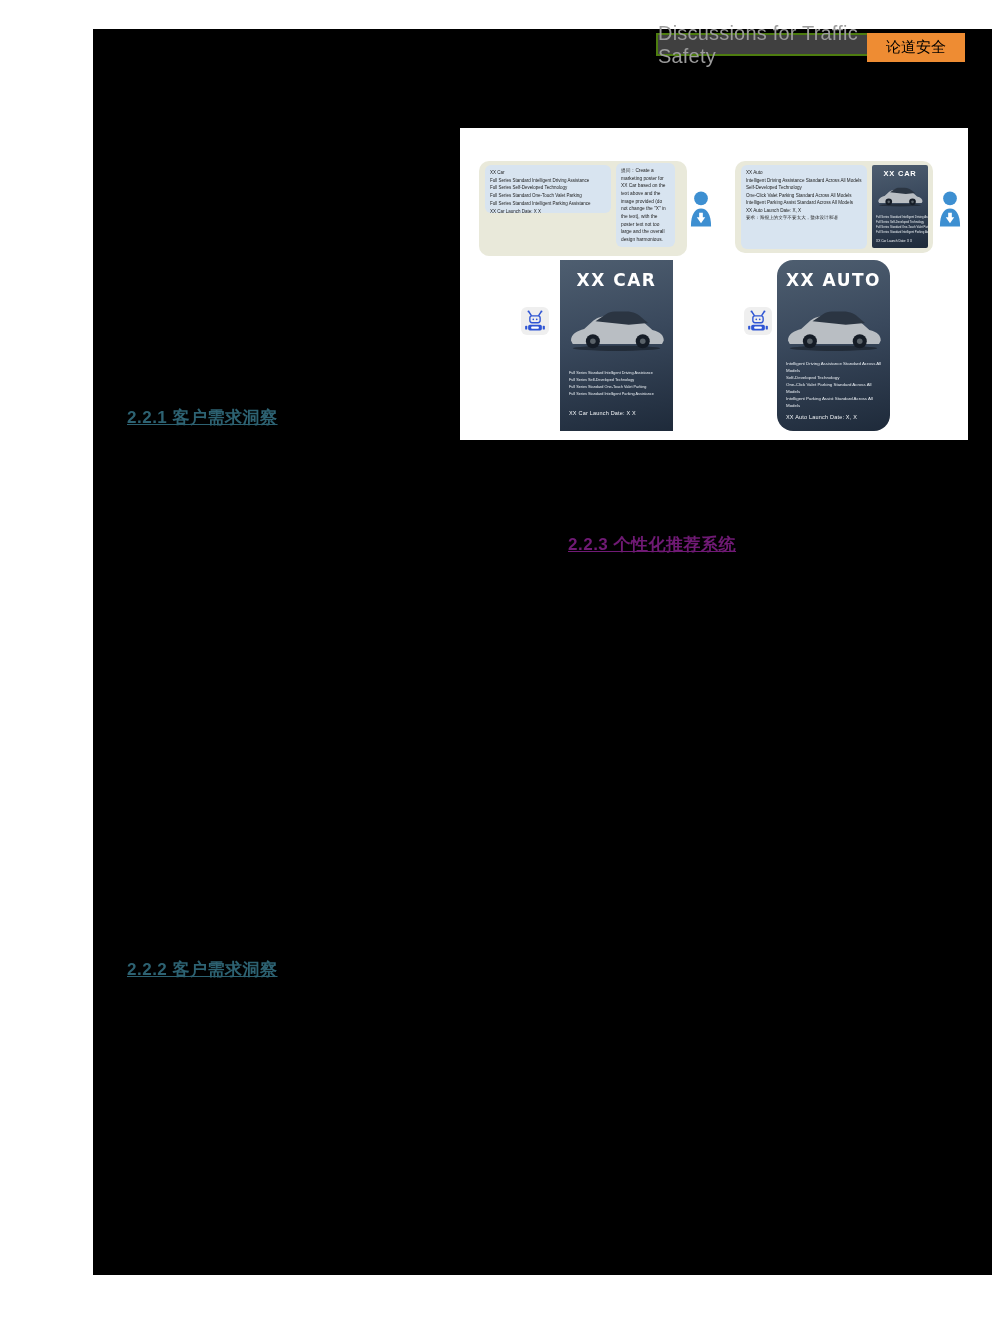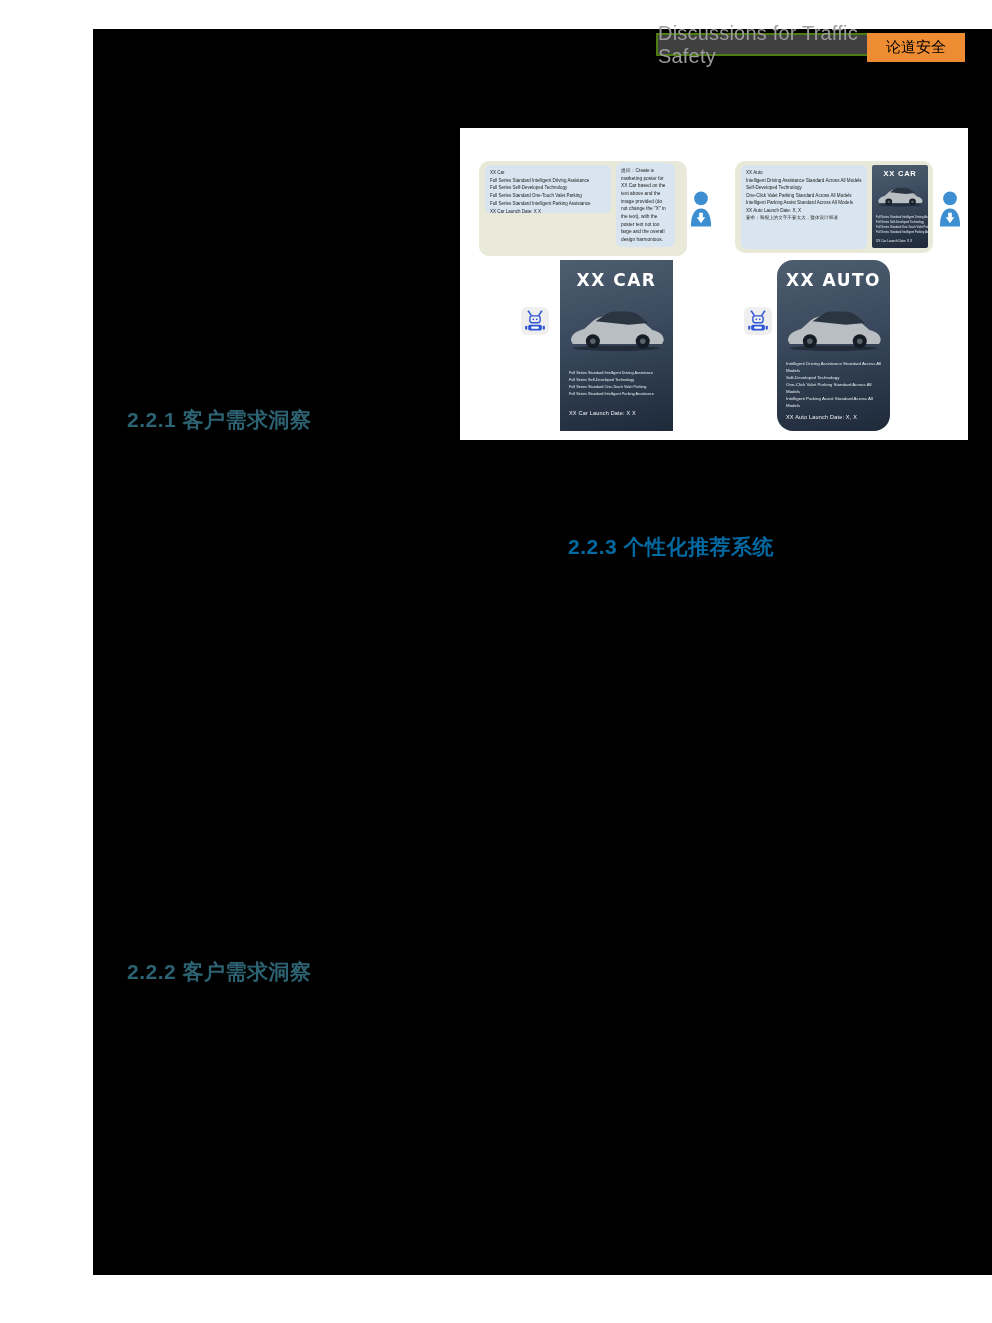--- a/index.html
+++ b/index.html
@@ -17,21 +17,21 @@
     border:2px solid #4d7c0f;color:#9c9c9c;font-size:20px;
     display:flex;align-items:center;justify-content:center;letter-spacing:0.2px;
     background:#404040;box-sizing:border-box;
   }
   .journal-badge{
     position:absolute;left:867px;top:33px;width:98px;height:29px;
     color:#000000;font-size:15px;display:flex;align-items:center;justify-content:center;
   }
   
   .sec-heading{
-    position:absolute;font-size:21px;font-weight:bold;letter-spacing:0.5px;
+    position:absolute;font-size:17px;font-weight:bold;letter-spacing:0.5px;text-decoration:underline;
   }
   .h221{left:127px;top:406px;}
   .h223{left:568px;top:533px;}
   .h222{left:127px;top:958px;}
   
   .figure-panel{
     position:absolute;left:460px;top:100px;width:508px;height:312px;
     background:#ffffff;
     margin-top:28px;
   }
@@ -226,14 +226,14 @@
     </div>
     <div class="poster-features">Intelligent Driving Assistance Standard Across All Models
 Self-Developed Technology
 One-Click Valet Parking Standard Across All Models
 Intelligent Parking Assist Standard Across All Models</div>
     <div class="poster-launch">XX Auto Launch Date: X, X</div>
   </div>
 </div>
 
 <div class="sec-heading h221" style="color:#2d6272;">2.2.1 客户需求洞察</div>
-<div class="sec-heading h223" style="color:#0369a1;">2.2.3 个性化推荐系统</div>
+<div class="sec-heading h223" style="color:#701a75;">2.2.3 个性化推荐系统</div>
 <div class="sec-heading h222" style="color:#2d6272;">2.2.2 客户需求洞察</div>
 
 </body></html>

